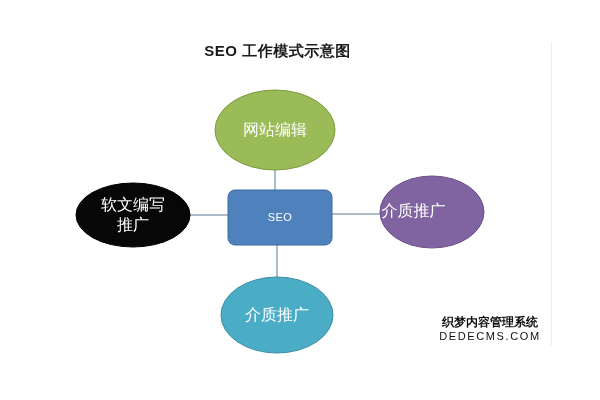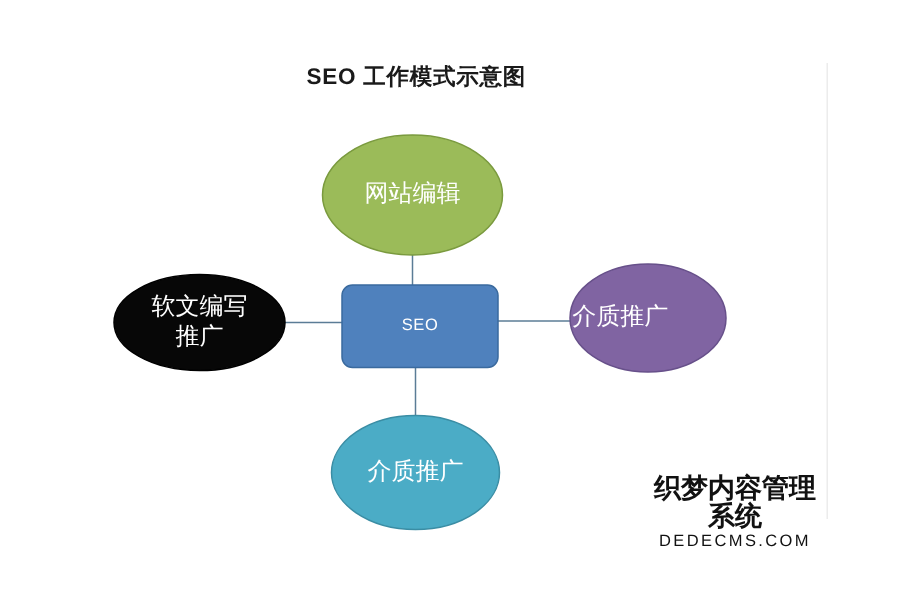--- a/index.html
+++ b/index.html
@@ -72,21 +72,21 @@
   
   #watermark {
     position: absolute;
     left: 428px;
     top: 316px;
     width: 124px;
     text-align: center;
     color: #111111;
   }
   #watermark-cn {
-    font-size: 18px;
+    font-size: 12px;
     font-weight: bold;
     letter-spacing: 0px;
     line-height: 1.05;
     text-shadow: 0 0 1px #ffffff, 0 0 2px #ffffff;
   }
   #watermark-latin {
     font-size: 11px;
     font-weight: normal;
     letter-spacing: 1.6px;
     line-height: 1.2;

